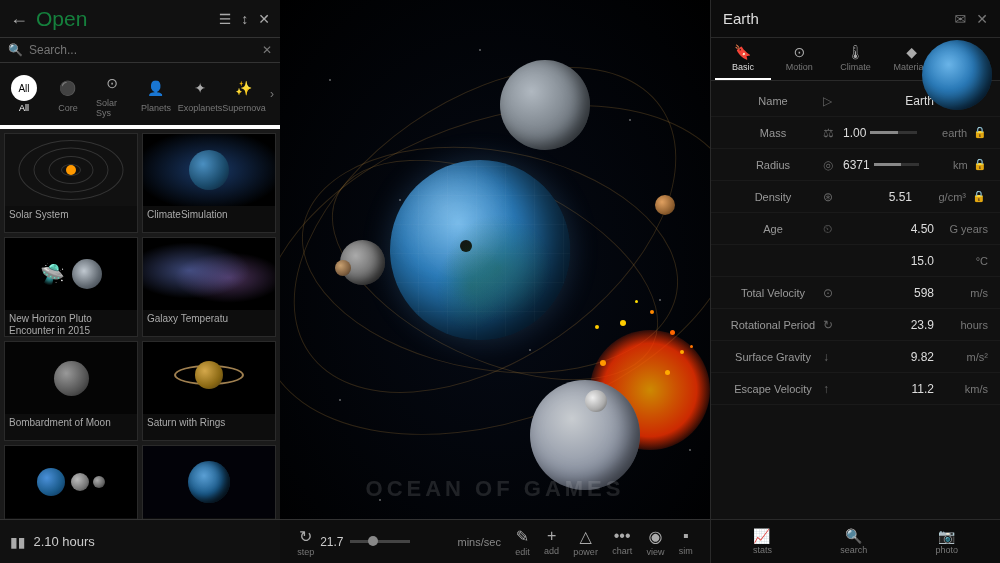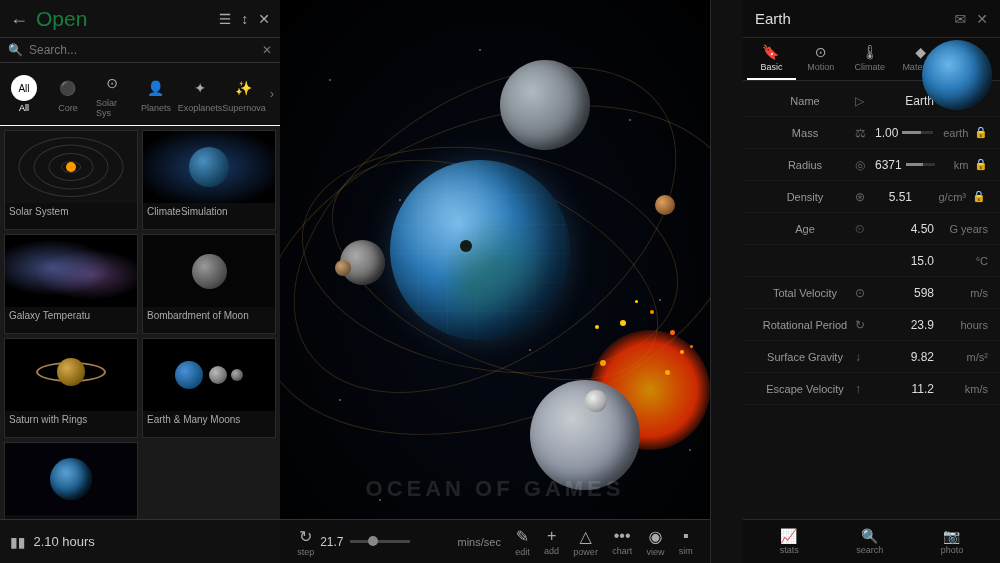--- a/index.html
+++ b/index.html
@@ -77,21 +77,21 @@
     }
 
     #search-bar .clear-icon {
       color: #777;
       cursor: pointer;
     }
 
     #category-tabs {
       display: flex;
       background: #111;
-      border-bottom: 1px solid #ffffff;
+      border-bottom: 4px solid #ffffff;
       padding: 4px 2px;
       align-items: center;
       overflow: hidden;
     }
 
     .cat-tab {
       display: flex;
       flex-direction: column;
       align-items: center;
       padding: 3px 6px;
@@ -521,21 +521,20 @@
     #right-panel {
       position: absolute;
       right: 0; top: 0;
       width: 290px;
       height: 563px;
       background: #111;
       border-left: 1px solid #2a2a2a;
       display: flex;
       flex-direction: column;
       z-index: 10;
-      padding-left: 32px;
     }
 
     #right-header {
       display: flex;
       align-items: center;
       padding: 8px 12px;
       background: #0d0d0d;
       border-bottom: 1px solid #2a2a2a;
       height: 38px;
     }
@@ -847,20 +846,29 @@
 
     <div class="grid-item">
       <div class="item-preview">
         <div class="preview-climate">
           <div class="planet"></div>
         </div>
       </div>
       <div class="item-label">ClimateSimulation</div>
     </div>
 
+    <div class="grid-item">
+      <div class="item-preview" style="background:#000;">
+        <div class="preview-horizon">
+          <div class="spacecraft"></div>
+          <div style="width:30px;height:30px;background:radial-gradient(circle at 40% 40%,#c0c8d0,#606870 60%,#303840);border-radius:50%;margin-left:8px;"></div>
+        </div>
+      </div>
+      <div class="item-label">New Horizon Pluto Encounter in 2015</div>
+    </div>
 
     <div class="grid-item">
       <div class="item-preview">
         <div class="preview-galaxy" style="background:radial-gradient(ellipse at 35% 45%,rgba(100,120,200,0.6) 0%,transparent 50%),radial-gradient(ellipse at 65% 55%,rgba(150,100,180,0.5) 0%,transparent 45%),#000;width:100%;height:100%;">
         </div>
       </div>
       <div class="item-label">Galaxy Temperatu</div>
     </div>
 
     <div class="grid-item">

